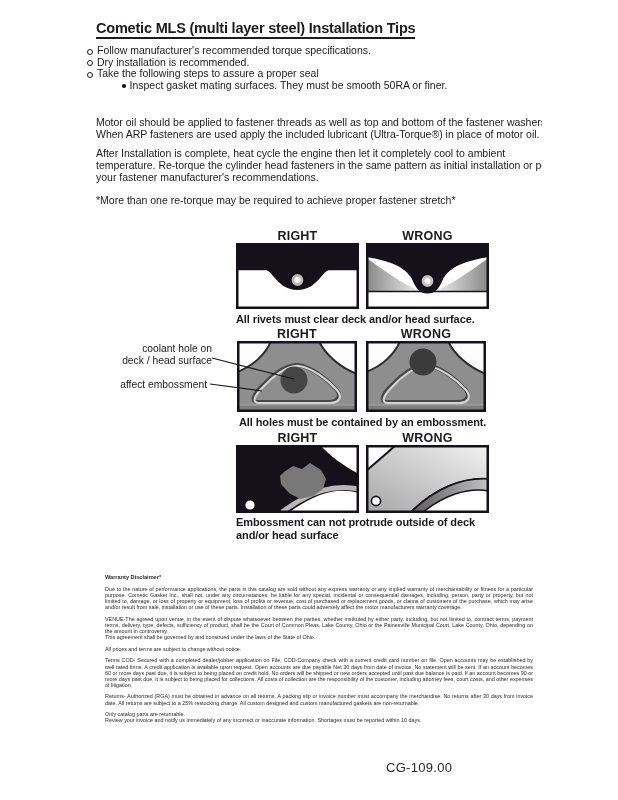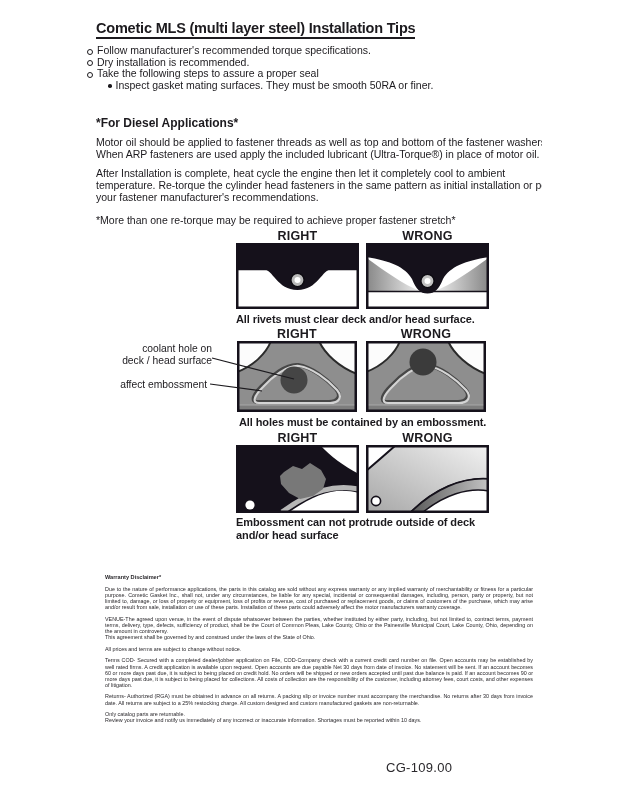--- a/index.html
+++ b/index.html
@@ -8,21 +8,21 @@
     font-family:"Liberation Sans", sans-serif;color:#1c1a1e;
   }
   .title{
     position:absolute;left:96px;top:20px;margin:0;
     font-size:14.5px;font-weight:bold;letter-spacing:-0.2px;
     border-bottom:2px solid #1c1a1e;padding-bottom:1px;display:inline-block;
   }
   .bullets{position:absolute;left:87px;top:45px;width:480px;font-size:10.5px;line-height:11.7px;}
   .b{display:flex;gap:4px;text-align:right;}
   .b .mk{flex:0 0 auto;width:4px;height:4px;border:1px solid #1c1a1e;border-radius:50%;margin-top:3.5px;}
-  .b.sub{margin-left:21px;}
+  .b.sub{margin-left:35px;}
   .b.sub .mk{width:3.5px;height:3.5px;background:#1c1a1e;border:none;margin-top:4px;}
   .diesel{position:absolute;left:96px;top:116px;width:458px;}
   .diesel h2{margin:0 0 6px 0;font-size:12px;font-weight:bold;}
   .diesel p{margin:0 0 6px 0;font-size:10.5px;line-height:12.3px;}
   .diesel p.note{margin-top:11px;}
   .drow{position:absolute;}
   .dlabel{position:absolute;top:0;width:123px;text-align:center;font-size:12.5px;font-weight:bold;letter-spacing:0.2px;}
   .dbox{position:absolute;display:block;}
   .dcap{position:absolute;font-size:11px;font-weight:bold;letter-spacing:-0.1px;line-height:12.5px;white-space:pre-line;}
   .callout{position:absolute;font-size:10.3px;line-height:11.8px;text-align:right;white-space:pre-line;}
@@ -52,21 +52,20 @@
       <span class="mk"></span>
       <span>Take the following steps to assure a proper seal</span>
     </div>
     <div class="b sub">
       <span class="mk"></span>
       <span>Inspect gasket mating surfaces.  They must be smooth 50RA or finer.</span>
     </div>
   </div>
 
   <div class="diesel">
-    <h2>*For Diesel Applications*</h2>
     <p>Motor oil should be applied to fastener threads as well as top and bottom of the fastener washers. When ARP fasteners are used apply the included lubricant (Ultra-Torque®) in place of motor oil.</p>
     <p>After Installation is complete, heat cycle the engine then let it completely cool to ambient temperature. Re-torque the cylinder head fasteners in the same pattern as initial installation or per your fastener manufacturer's recommendations.</p>
     <p class="note">*More than one re-torque may be required to achieve proper fastener stretch*</p>
   </div>
 
   <div class="drow" style="left:236px;top:229px;width:253px;height:98px;">
     <div class="dlabel" style="left:0;">RIGHT</div>
     <div class="dlabel" style="left:130px;">WRONG</div>
 
     <svg class="dbox" style="left:0;top:14px;" width="123" height="66" viewBox="0 0 123 66">

